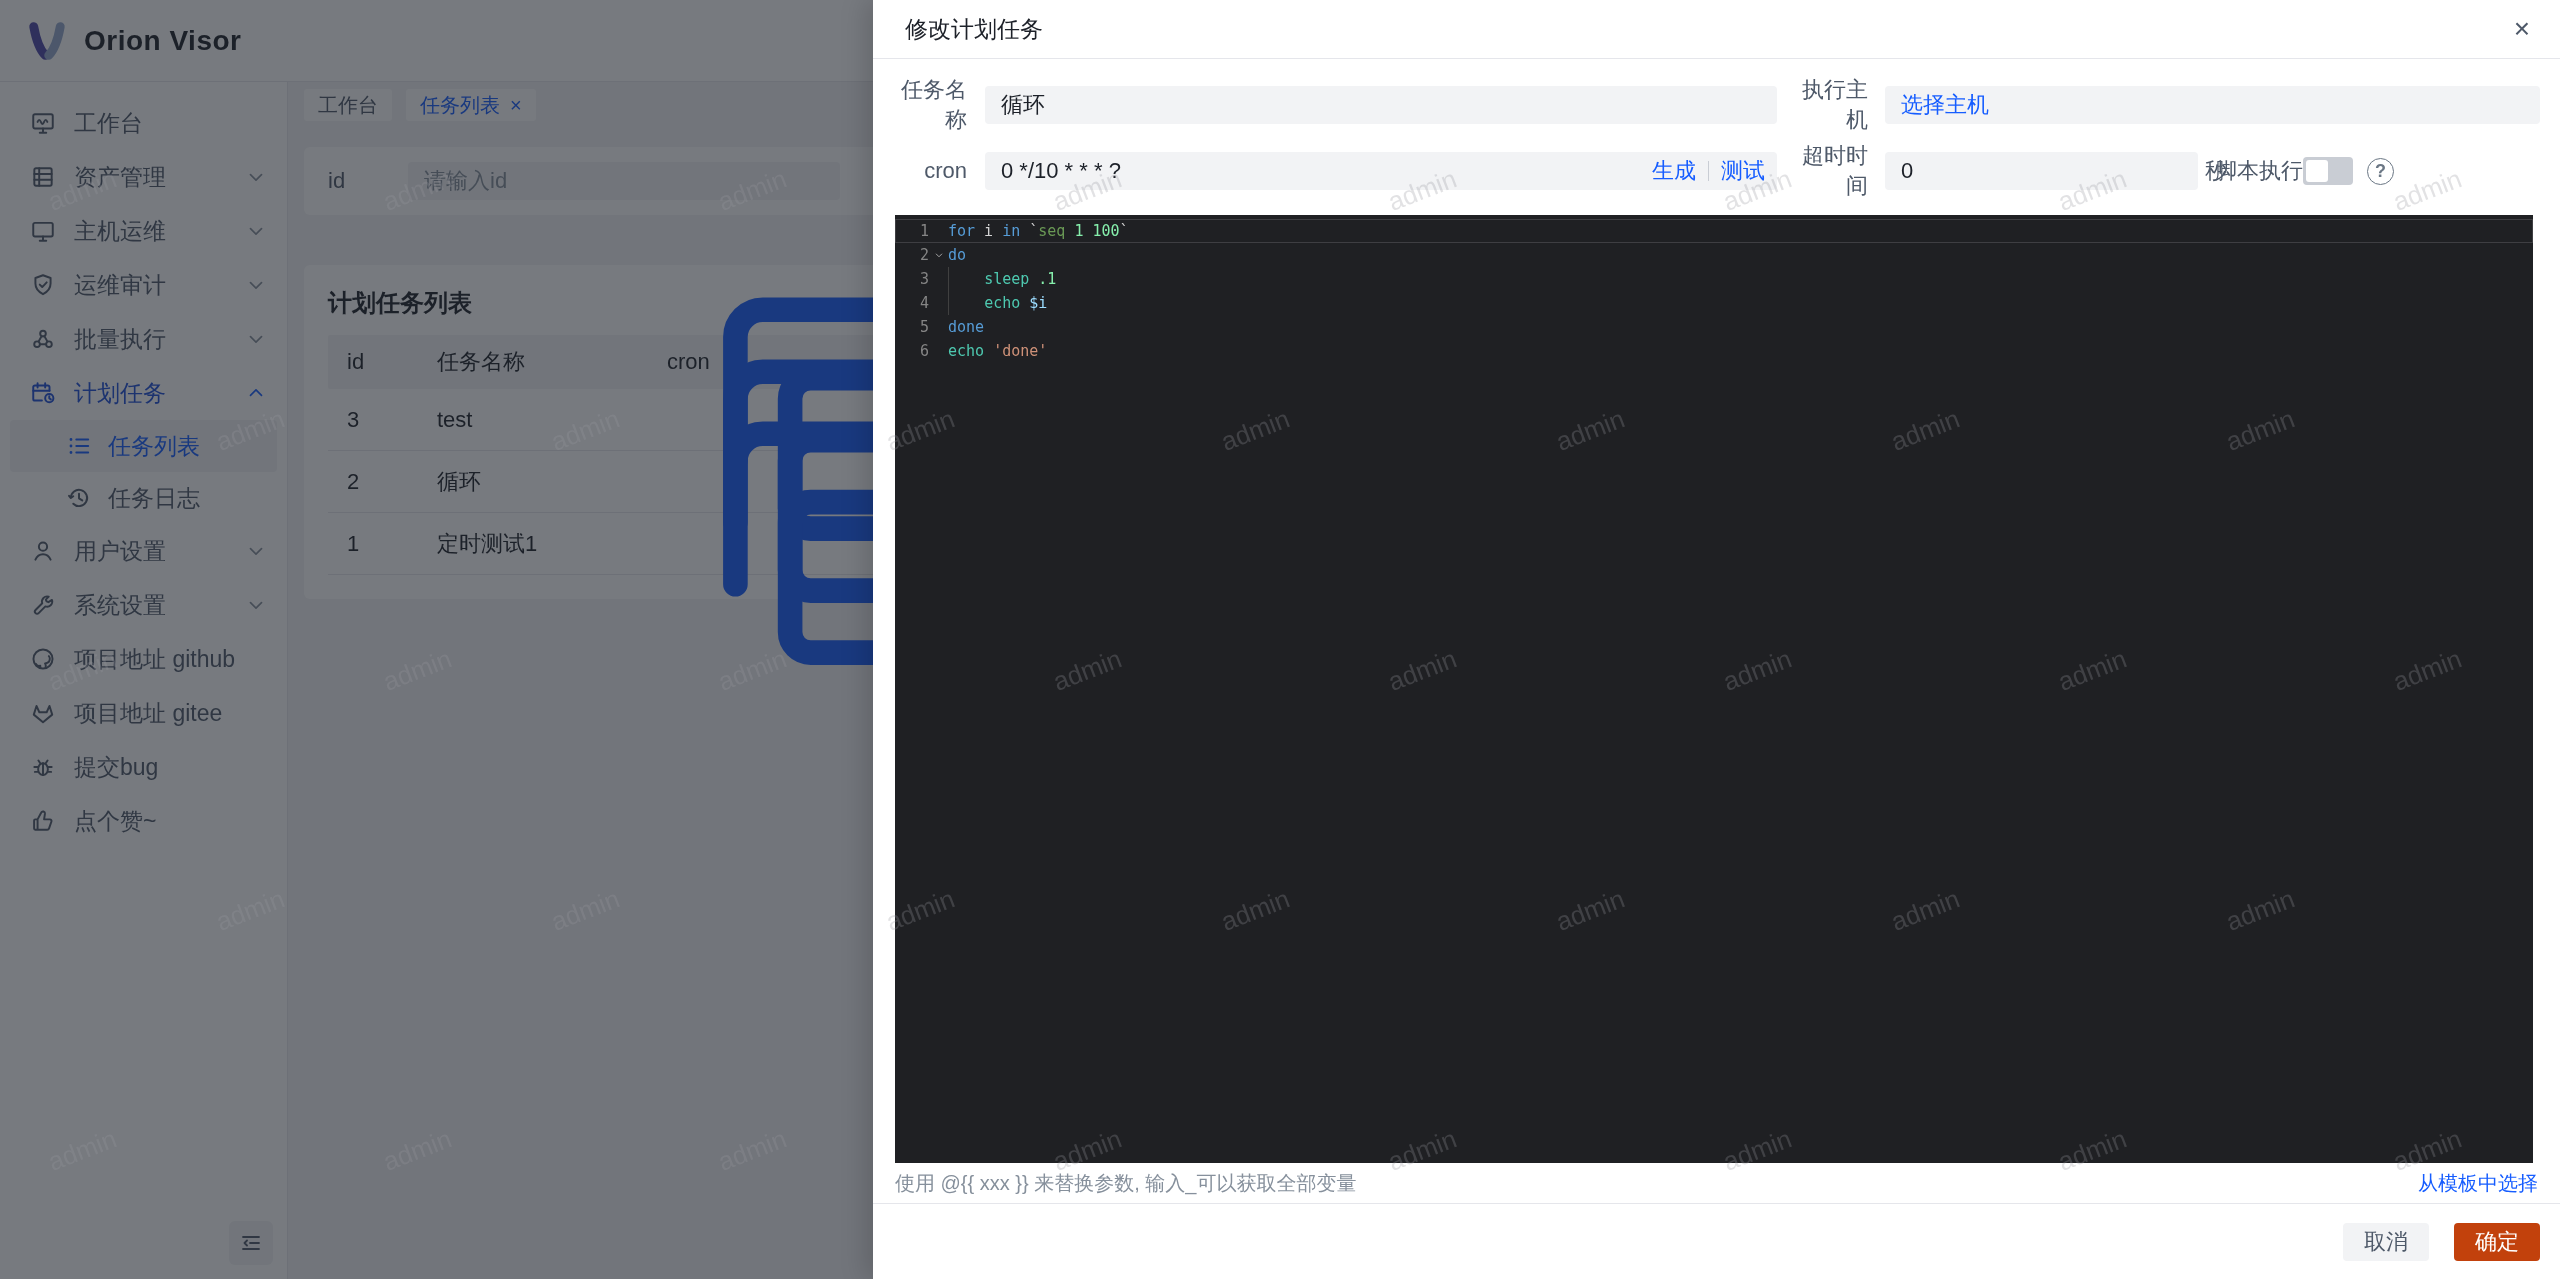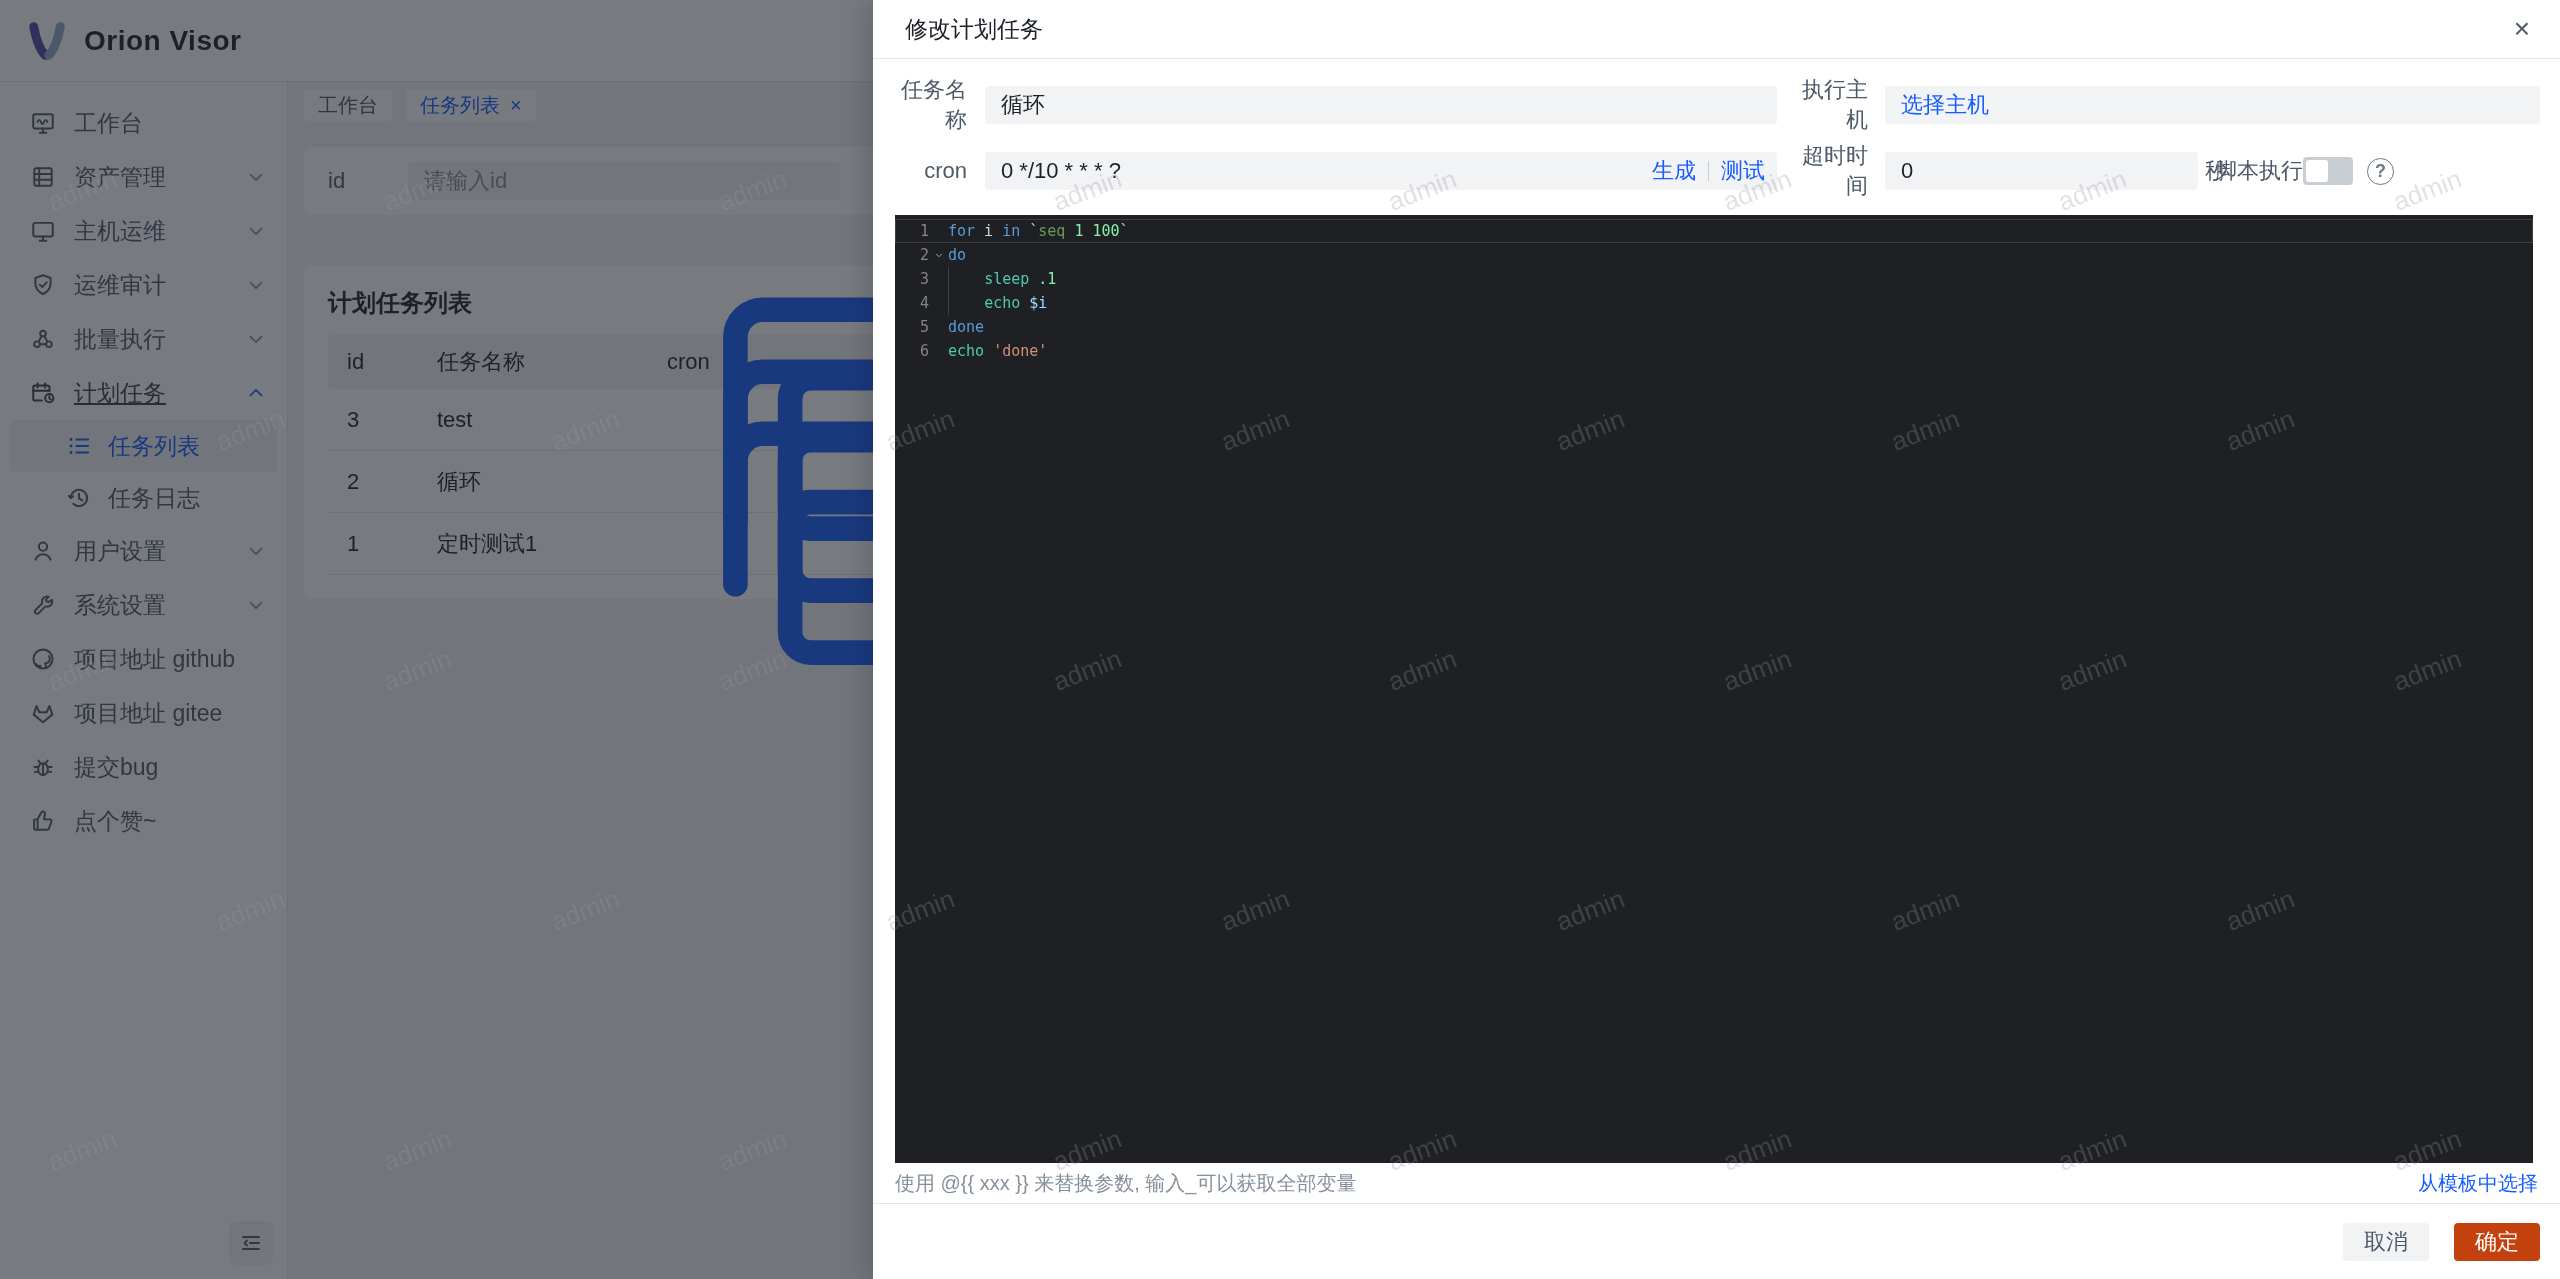--- a/index.html
+++ b/index.html
@@ -14,21 +14,21 @@
   .logo { display:flex; align-items:center; gap:16px; }
   .logo-title { font-size:28px; font-weight:600; color:#1d2129; letter-spacing:.5px; }
 
   .sidebar { position:absolute; left:0; top:82px; width:288px; bottom:0; background:#fff;
              border-right:1px solid #e5e6eb; padding-top:14px; }
   .menu-item { height:54px; display:flex; align-items:center; padding:0 20px 0 30px;
                color:#4e5969; font-size:23px; cursor:pointer; }
   .menu-item .mi-icon { width:26px; height:26px; margin-right:18px; flex:none; display:flex; align-items:center; }
   .menu-item .mi-label { flex:1; white-space:nowrap; }
   .menu-item .chev { width:22px; height:22px; color:#86909c; flex:none; }
-  .menu-item.active { color:#404040;text-decoration:underline; }
+  .menu-item.active { color:#1d4ed8; }
   .menu-item.active .chev { color:#165dff; }
   .submenu-item { height:52px; margin:0 10px; display:flex; align-items:center; padding-left:56px;
                   color:#4e5969; font-size:23px; border-radius:4px; cursor:pointer; }
   .submenu-item .mi-icon { width:26px; height:26px; margin-right:16px; display:flex; align-items:center; }
   .submenu-item.selected { background:#f2f3f5; color:#165dff; }
   svg.ic { width:100%; height:100%; stroke:currentColor; fill:none; stroke-width:1.8;
            stroke-linecap:round; stroke-linejoin:round; }
   .collapse-btn { position:absolute; right:14px; bottom:14px; width:44px; height:44px; border-radius:6px;
                   background:#f2f3f5; color:#4e5969; display:flex; align-items:center; justify-content:center; }
   .collapse-btn svg { width:24px; height:24px; }

